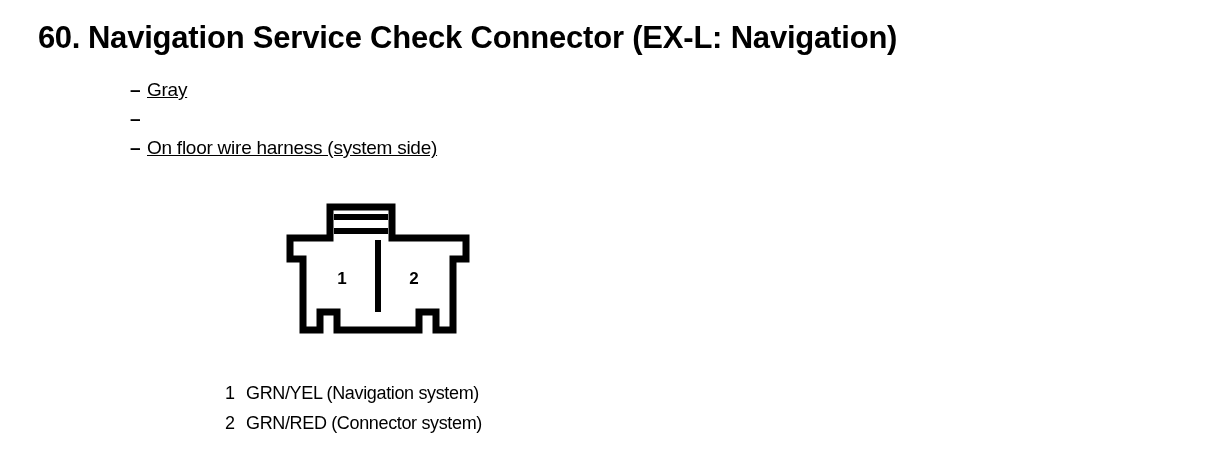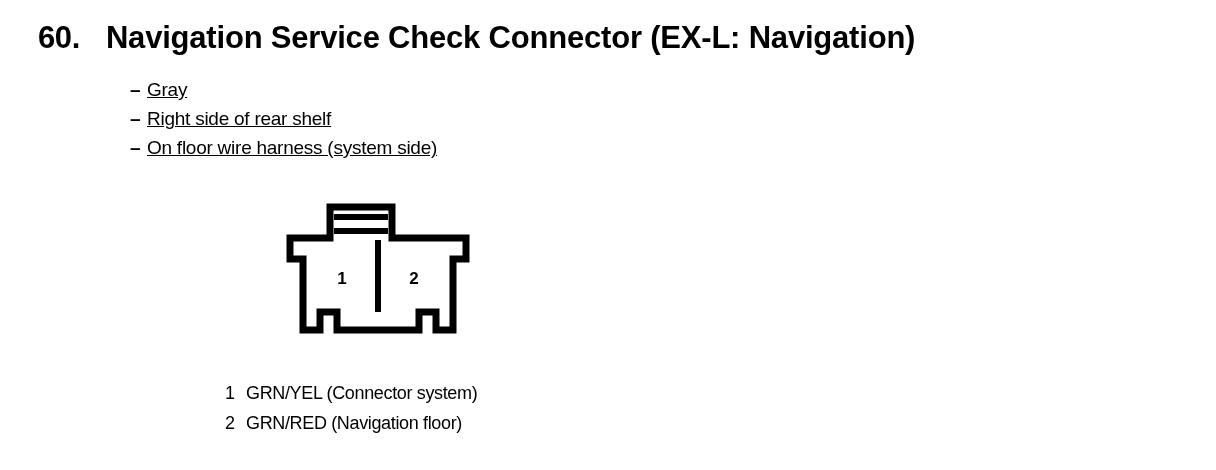--- a/index.html
+++ b/index.html
@@ -34,21 +34,21 @@
   .title-number {
     font-size: 31px;
     font-weight: bold;
     letter-spacing: -0.4px;
     line-height: 1;
   }
   .title-text {
     font-size: 31px;
     font-weight: bold;
     line-height: 1;
-    margin-left: 26px;
+    margin-left: 8px;
     letter-spacing: -0.2px;
   }
 
   
   .notes {
     position: absolute;
     left: 130px;
     top: 75px;
   }
   .note-line {
@@ -123,21 +123,20 @@
     <span class="title-text">Navigation Service Check Connector (EX-L: Navigation)</span>
   </div>
 
   <div class="notes">
     <div class="note-line">
       <span class="note-dash">–</span>
       <span class="note-text">Gray</span>
     </div>
     <div class="note-line">
       <span class="note-dash">–</span>
-      <span class="note-text">Right side of rear shelf</span>
     </div>
     <div class="note-line">
       <span class="note-dash">–</span>
       <span class="note-text">On floor wire harness (system side)</span>
     </div>
   </div>
 
   <div class="connector-figure">
     <svg viewBox="0 0 190 135" xmlns="http://www.w3.org/2000/svg" aria-hidden="true">
 
@@ -171,21 +170,21 @@
       <line x1="10" y1="39" x2="180" y2="39" stroke="#000000" stroke-width="0"></line>
 
       <text class="pin-num" x="59" y="82" text-anchor="middle">1</text>
       <text class="pin-num" x="131" y="82" text-anchor="middle">2</text>
     </svg>
   </div>
 
   <div class="legend">
     <div class="legend-row">
       <span class="legend-num">1</span>
-      <span class="legend-desc">GRN/YEL (Connector system)</span>
+      <span class="legend-desc">GRN/YEL (Navigation system)</span>
     </div>
     <div class="legend-row">
       <span class="legend-num">2</span>
-      <span class="legend-desc">GRN/RED (Navigation floor)</span>
+      <span class="legend-desc">GRN/RED (Connector system)</span>
     </div>
   </div>
 
 </div>
 
 </body></html>

